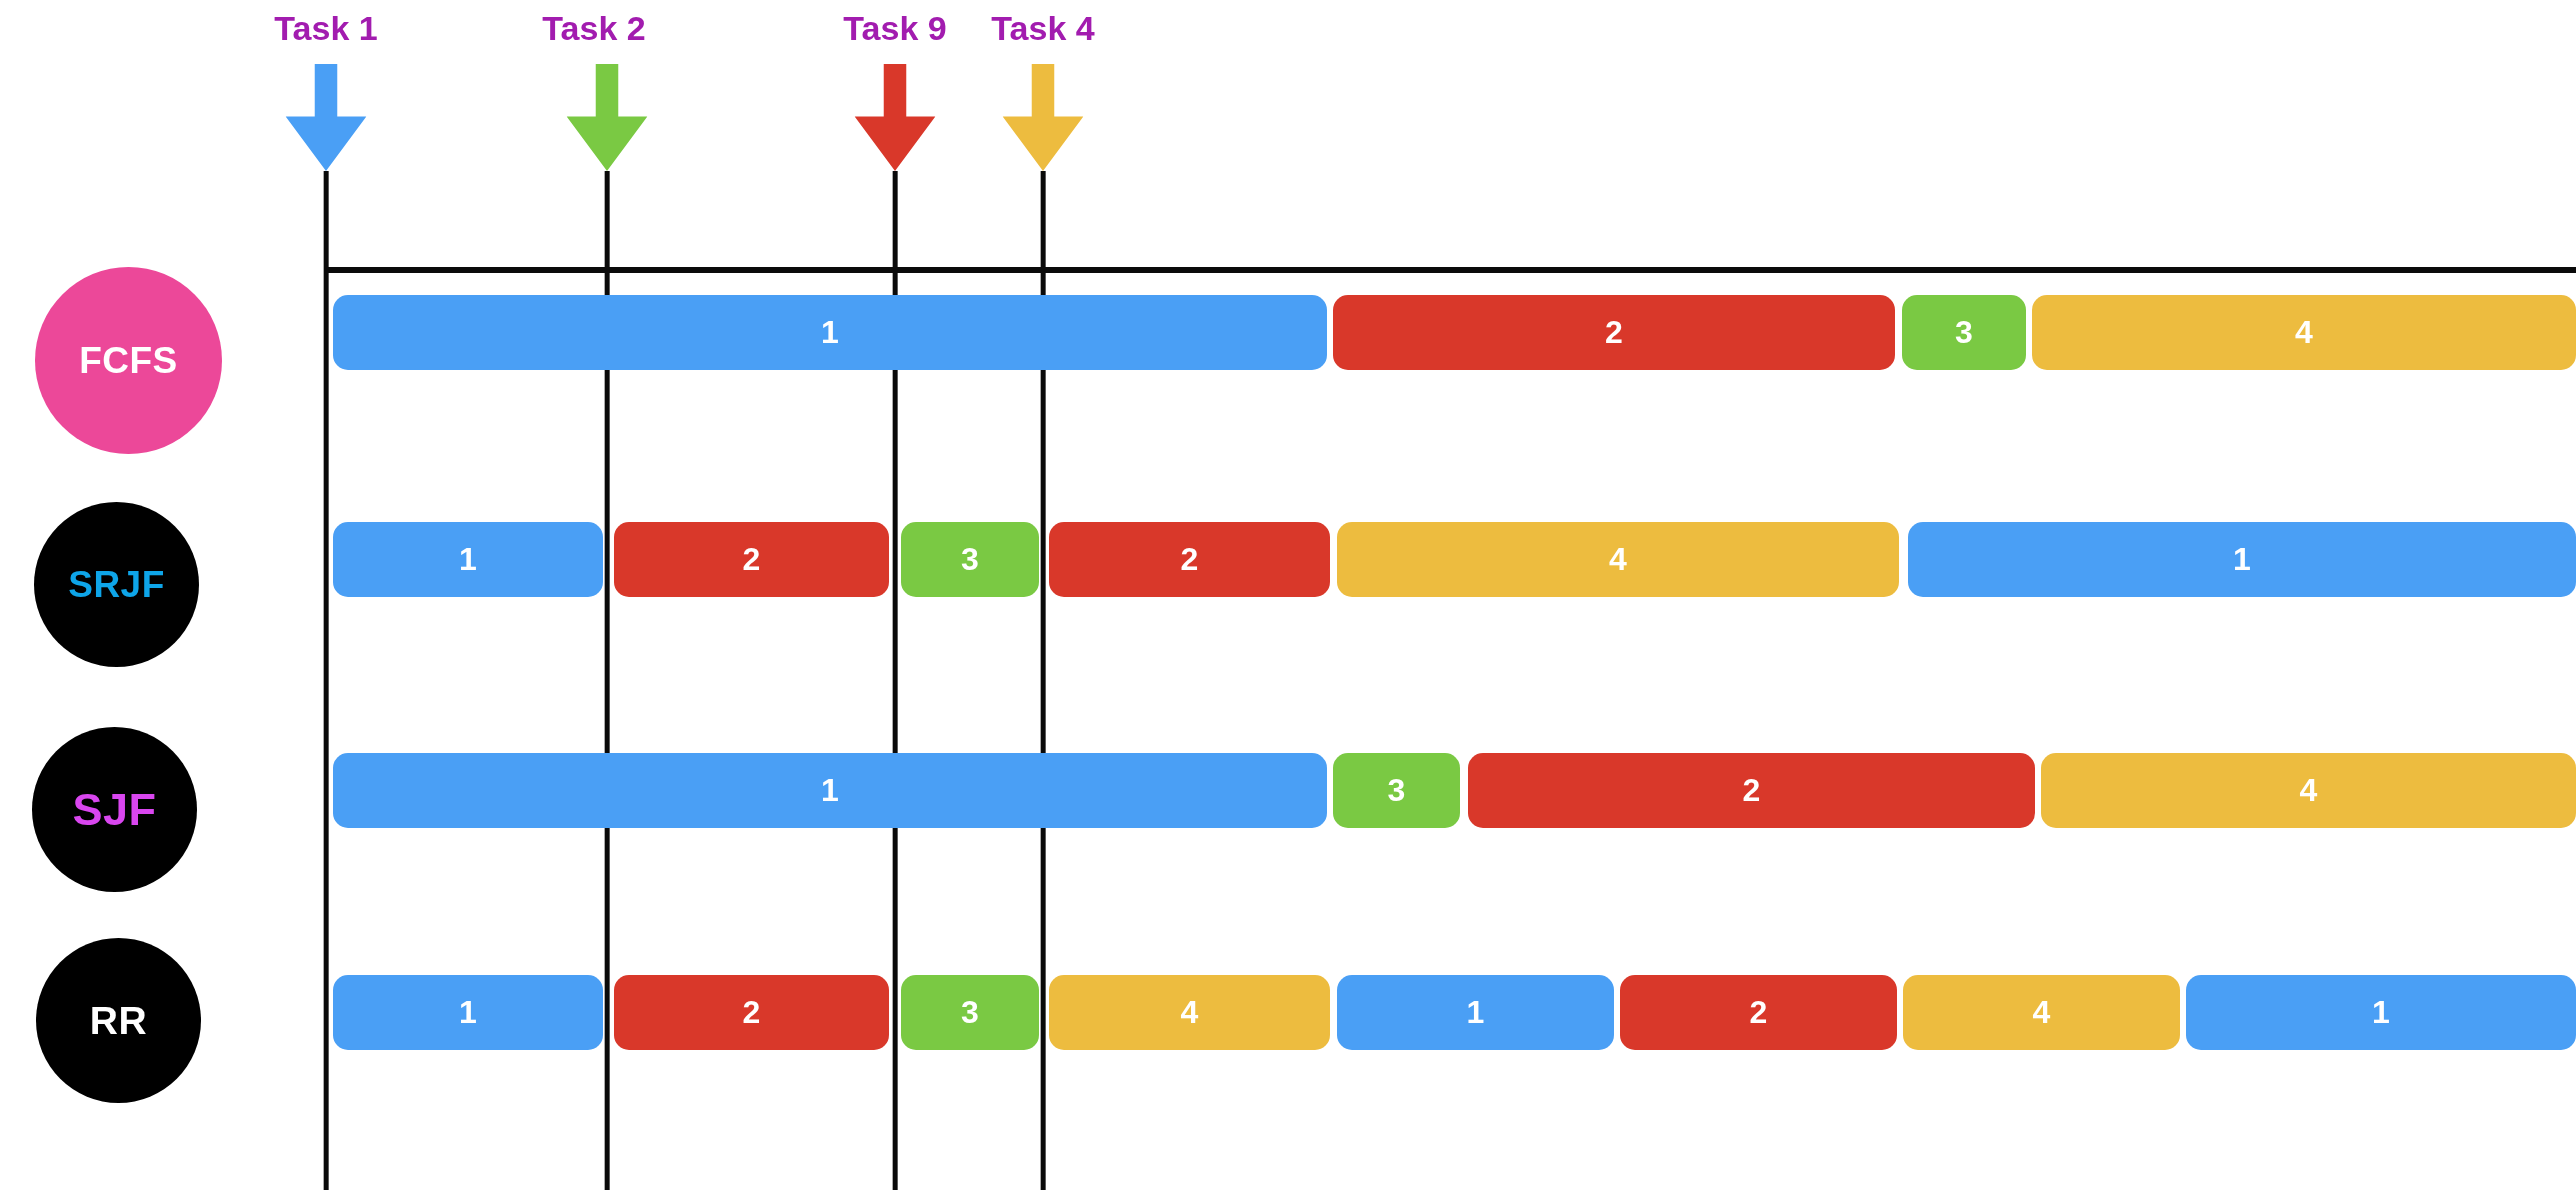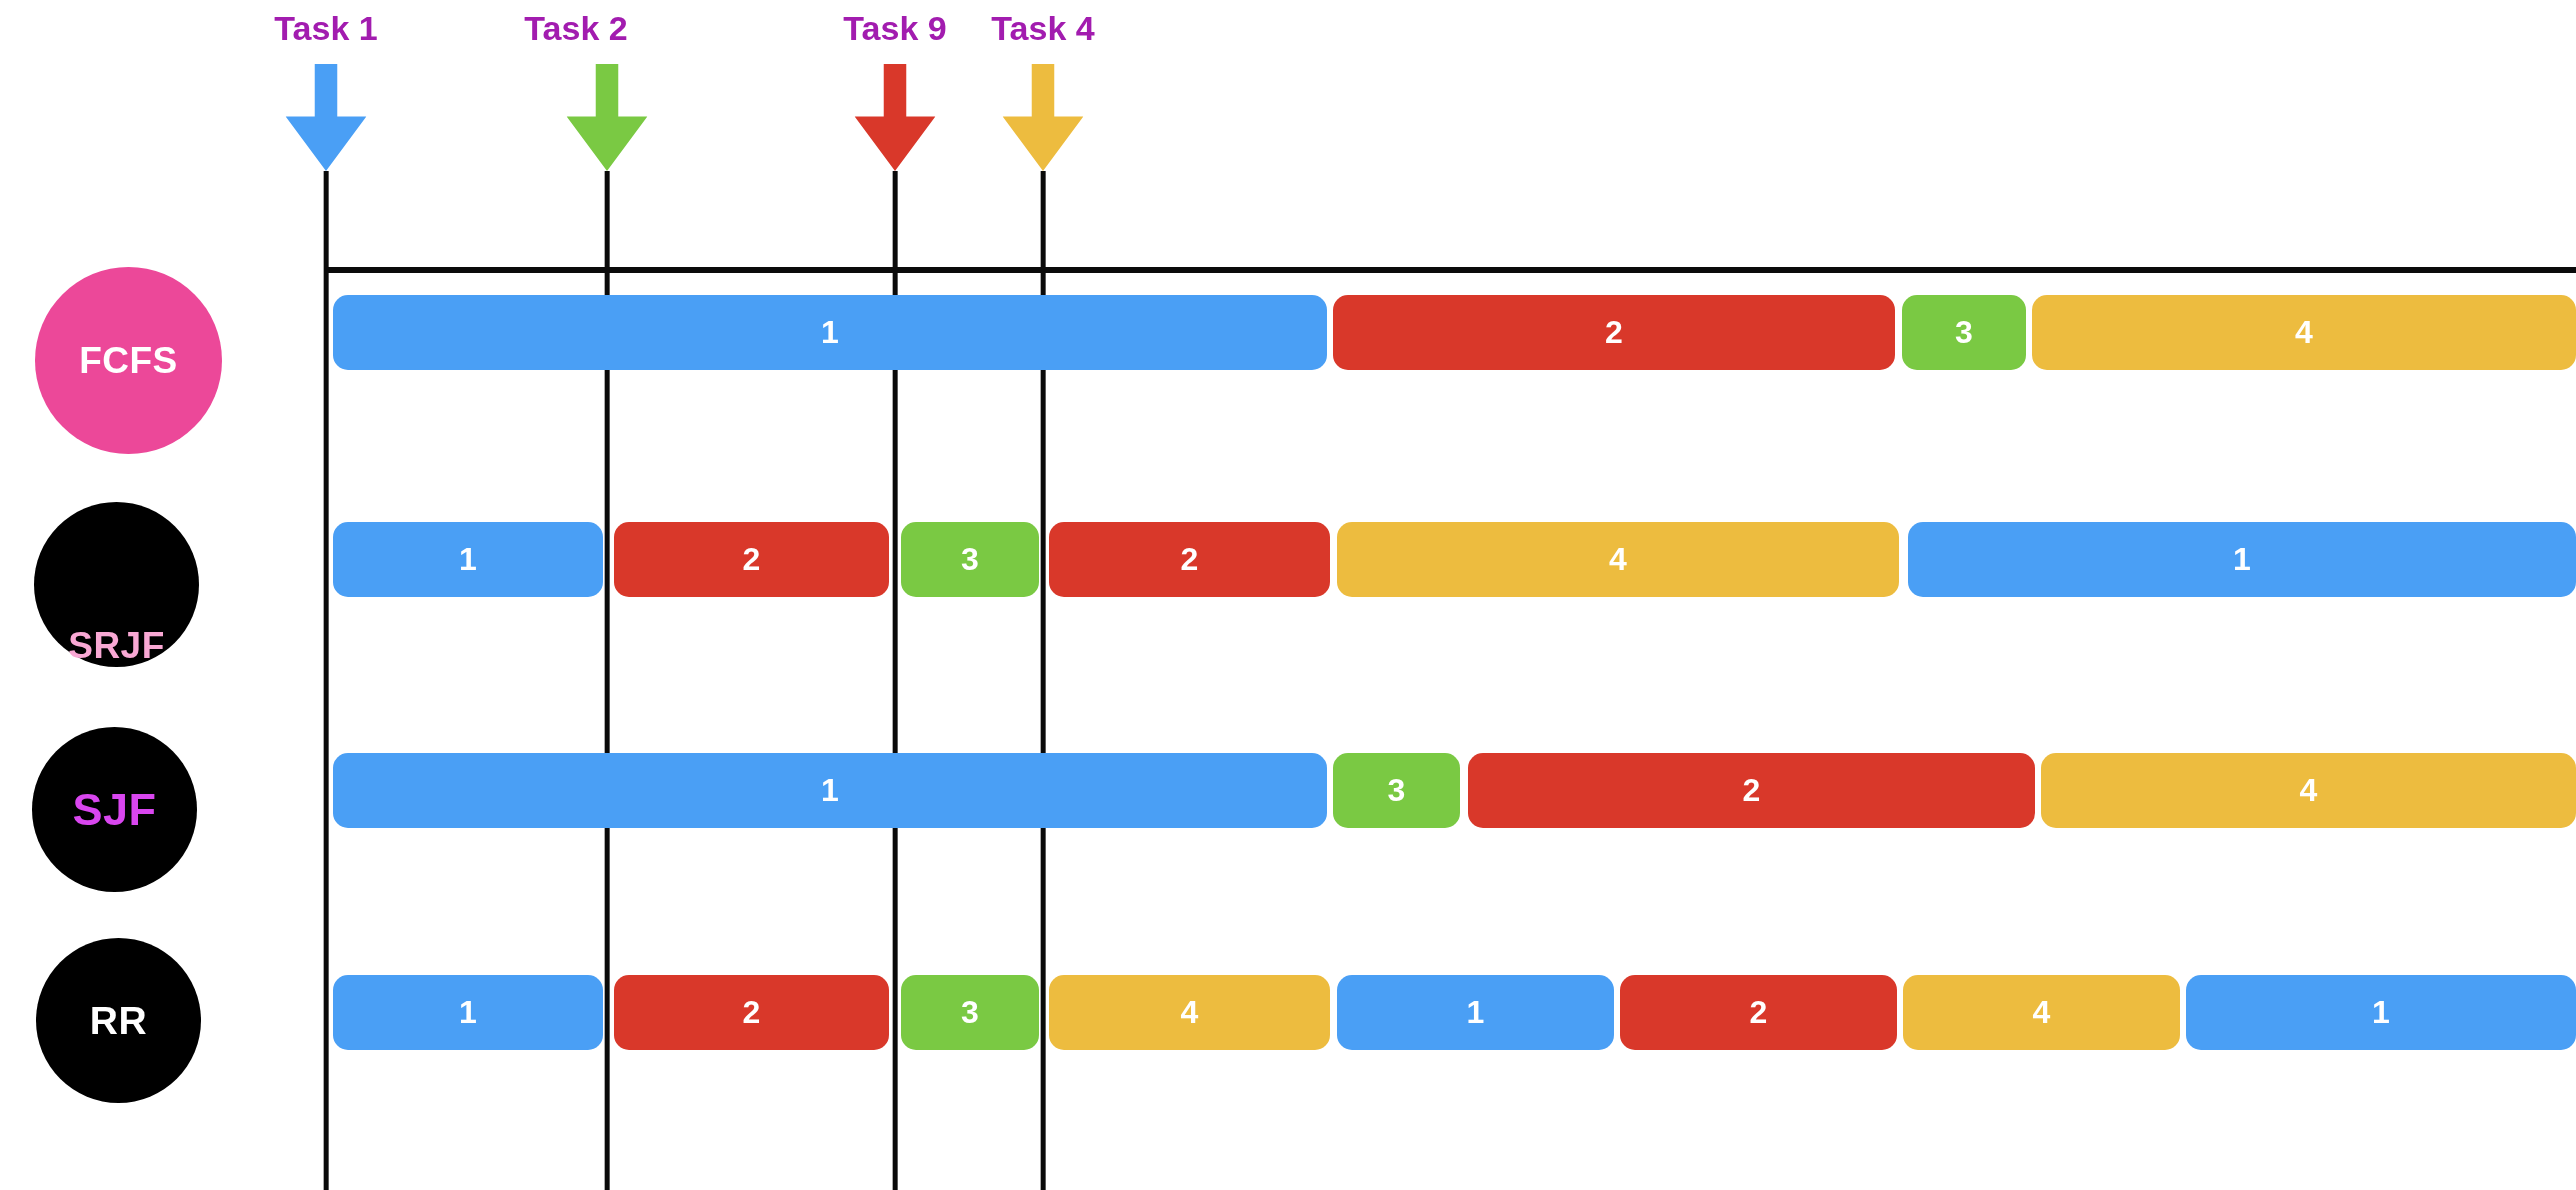--- a/index.html
+++ b/index.html
@@ -40,21 +40,21 @@
 <body>
 
 <div id="stage" style="width: 2576px; height: 1191px; background: rgb(255, 255, 255);">
 
   <div id="markers-layer">
       <div class="marker-label" style="left: 326px;">Task 1</div>
       <div class="arrow" style="left: 326px; top: 64px;"><svg width="81" height="107" viewBox="0 0 86 114">
           <path d="M31 0 h24 v56 h31 L43 114 L0 56 h31 Z" fill="#4a9ff5"></path>
         </svg></div>
       <div class="gridline" style="left: 326px; top: 171px; height: 1020px; background: rgb(10, 10, 10);"></div>
-      <div class="marker-label" style="left: 576px;">Task 2</div>
+      <div class="marker-label" style="left: 594px;">Task 2</div>
       <div class="arrow" style="left: 607px; top: 64px;"><svg width="81" height="107" viewBox="0 0 86 114">
           <path d="M31 0 h24 v56 h31 L43 114 L0 56 h31 Z" fill="#7ac943"></path>
         </svg></div>
       <div class="gridline" style="left: 607px; top: 171px; height: 1020px; background: rgb(10, 10, 10);"></div>
       <div class="marker-label" style="left: 895px;">Task 9</div>
       <div class="arrow" style="left: 895px; top: 64px;"><svg width="81" height="107" viewBox="0 0 86 114">
           <path d="M31 0 h24 v56 h31 L43 114 L0 56 h31 Z" fill="#d9382a"></path>
         </svg></div>
       <div class="gridline" style="left: 895px; top: 171px; height: 1020px; background: rgb(10, 10, 10);"></div>
       <div class="marker-label" style="left: 1043px;">Task 4</div>
@@ -63,21 +63,21 @@
         </svg></div>
       <div class="gridline" style="left: 1043px; top: 171px; height: 1020px; background: rgb(10, 10, 10);"></div>
     </div>
 
   <div id="axis-line" class="axis" style="left: 326px; top: 267px; width: 2250px; height: 5.6px; background: rgb(10, 10, 10);"></div>
 
   <div id="circles-layer">
       <div class="algo-circle" style="left: 35px; top: 267px; width: 187px; height: 187px; background: #ec4899; color: rgb(255, 255, 255); font-size: 37px;">
         <span>FCFS</span>
       </div>
-      <div class="algo-circle" style="left: 34px; top: 502px; width: 165px; height: 165px; background: rgb(0, 0, 0); color: #f9a8d4; font-size: 37px; align-items: flex-end;">
+      <div class="algo-circle" style="left: 34px; top: 502px; width: 165px; height: 165px; background: rgb(0, 0, 0); color: #0ea5e9; font-size: 37px;">
         <span>SRJF</span>
       </div>
       <div class="algo-circle" style="left: 32px; top: 727px; width: 165px; height: 165px; background: rgb(0, 0, 0); color: #d946ef; font-size: 45px;">
         <span>SJF</span>
       </div>
       <div class="algo-circle" style="left: 36px; top: 938px; width: 165px; height: 165px; background: rgb(0, 0, 0); color: rgb(255, 255, 255); font-size: 39px;">
         <span>RR</span>
       </div>
     </div>
 

